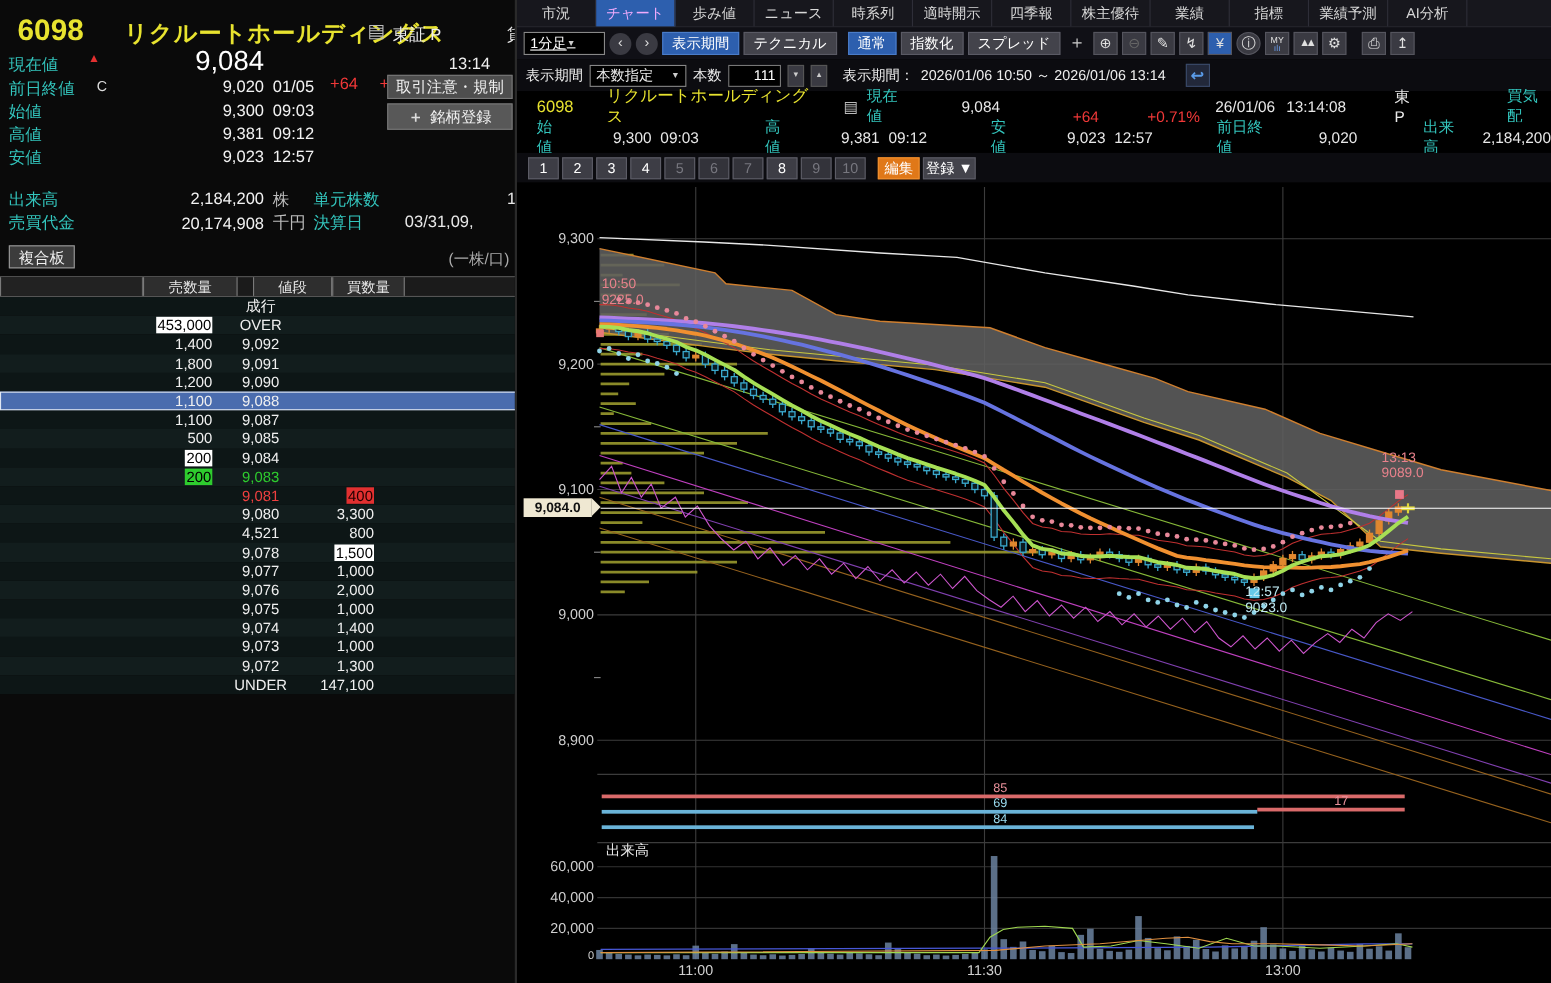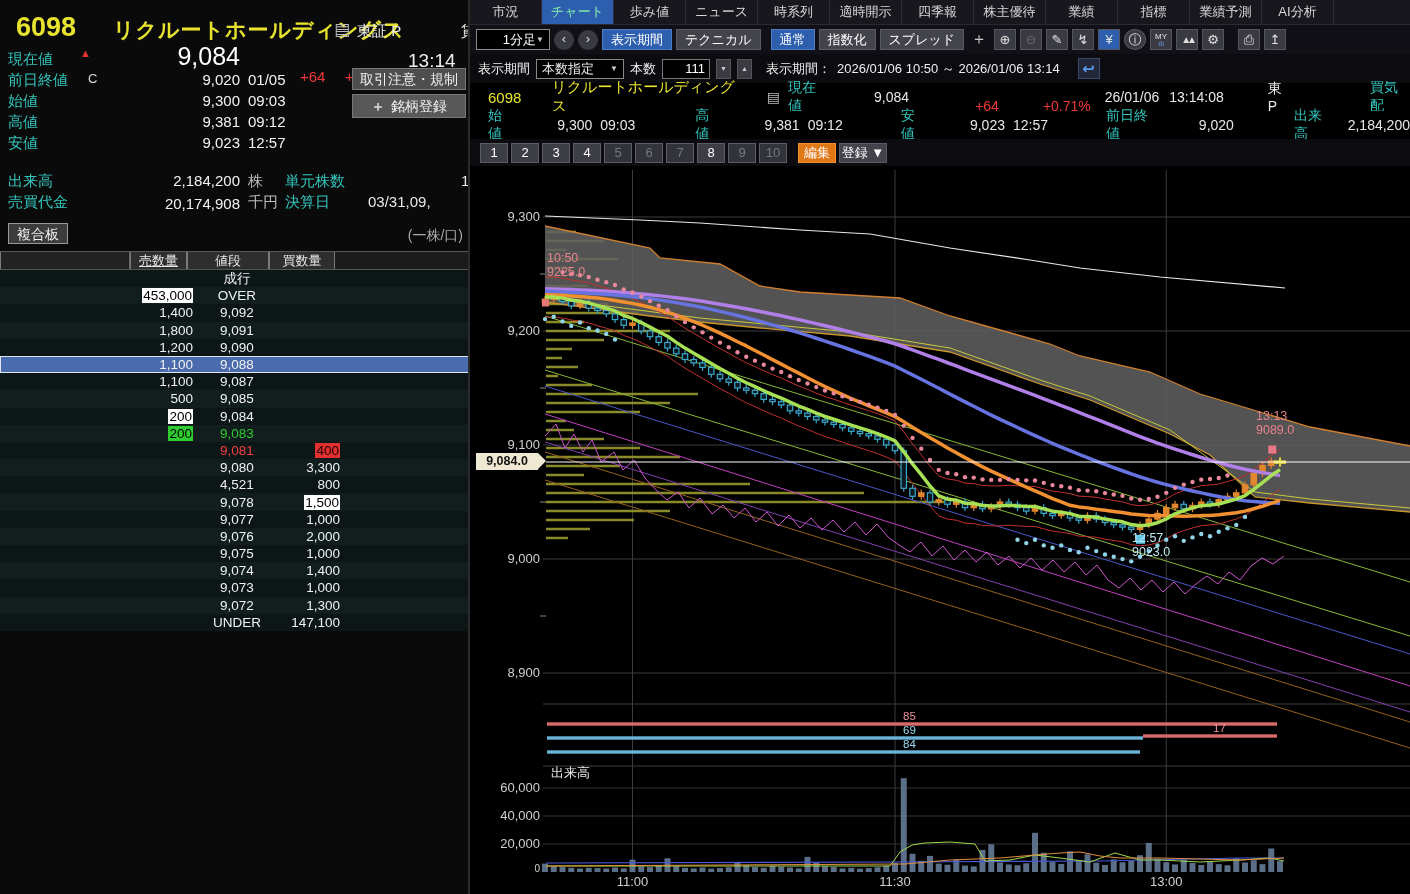--- a/index.html
+++ b/index.html
@@ -16,66 +16,66 @@
   .lp-market{left:357px;top:22px;font-size:15px;color:#eee;}
   .lp-trunc{left:461px;top:22px;font-size:15px;color:#eee;}
   .cyan{color:#33c5bd;}
   .red{color:#f03838;margin-top:18px;}
   .lbl{font-size:15px;}
   .lp-cur-lbl{left:8px;top:50px;}
   .lp-cur-arrow{left:80px;top:47px;font-size:11px;color:#e23030;}
   .lp-cur-price{left:120px;top:42px;width:120px;text-align:right;font-size:25px;color:#fff;}
   .lp-cur-chg{left:300px;top:50px;font-size:15px;}
   .lp-cur-pct{left:345px;top:50px;font-size:15px;}
-  .lp-cur-time{left:408px;top:50px;font-size:19px;color:#eee;}
+  .lp-cur-time{left:408px;top:50px;font-size:15px;color:#eee;}
   .lp-row-lbl{left:8px;font-size:15px;}
   .lp-row-val{left:120px;width:120px;text-align:right;font-size:15px;color:#f2f2f2;}
   .lp-row-time{left:248px;font-size:15px;color:#f2f2f2;}
   .lp-flag{left:88px;font-size:13px;color:#ddd;}
   .btn-gray{background:#4e4e4e;color:#f0f0f0;border:1px solid #777;text-align:center;
             font-size:14px;line-height:20px;cursor:default;}
   .lp-btn1{left:352px;top:68px;width:114px;height:22px;}
   .lp-btn2{left:352px;top:94px;width:114px;height:24px;line-height:22px;background:#585858;}
   .lp-btn2 .plus{color:#ddd;font-weight:bold;margin-right:6px;}
   .lp-unit{font-size:15px;color:#bbb;}
   .lp-composite{left:8px;top:223px;padding:1px 8px;height:21px;background:#3c3c3c;
                 border:1px solid #999;color:#f0f0f0;font-size:14px;line-height:18px;}
   .lp-pershare{right:5px;top:227px;font-size:14px;color:#aaa;}
   
   .board{position:absolute;left:0;top:251px;width:470px;}
   .board-head{display:flex;height:19px;background:#1b1b1b;border-top:1px solid #555;border-bottom:1px solid #555;}
   .bh-cell{background:#2e2e2e;border:1px solid #7a7a7a;border-bottom:none;border-top:none;
            font-size:13px;color:#e8e8e8;text-align:center;line-height:18px;}
   .bh-sp1{width:130px;background:#222;border-right:1px solid #666;}
-  .bh-sell{width:57px;text-decoration:underline;}.bh-price{width:82px;}.bh-buy{width:66px;}
+  .bh-sell{width:86px;}.bh-price{width:72px;margin-left:14px;}.bh-buy{width:66px;}
   .bh-sp2{flex:1;}
   .b-row{display:flex;height:17.2px;align-items:center;font-size:13.5px;}
   .b-row:nth-child(odd){background:#0d1616;}
   .b-row:nth-child(even){background:#121d1d;}
   .b-row.selected{background:#4a6cae;outline:1px solid #dfe6f2;outline-offset:-1px;}
   .bc-sp1{width:130px;}
   .bc-sell{width:66px;text-align:right;padding-right:3px;color:#f0f0f0;}
   .bc-price{width:82px;text-align:center;color:#f0f0f0;}
   .bc-buy{width:66px;text-align:right;padding-right:4px;color:#f0f0f0;}
   .hl-white{background:#fff;color:#000;padding:0 1px;}
   .hl-green{background:#2ecc2e;color:#000;padding:0 1px;}
   .hl-red{background:#e23030;color:#200;padding:0 1px;}
   .txt-green{color:#2ecc2e;}
   .txt-red{color:#f04040;}
   
   .right-panel{position:absolute;left:470px;top:0;width:940px;height:894px;background:#000;}
   .tabbar{position:absolute;left:0;top:0;width:940px;height:25px;background:#17171d;
           display:flex;align-items:stretch;border-bottom:1px solid #2a2a33;}
   .tab{min-width:72px;padding:0 8px;display:flex;align-items:center;justify-content:center;
        color:#d8d8d8;font-size:13px;border-right:1px solid #2e2e38;cursor:default;}
-  .tab.active{background:#2d5fae;color:#86efac;text-align:right;}
+  .tab.active{background:#2d5fae;color:#f0abfc;text-align:right;}
   .toolbar{position:absolute;left:0;top:25px;width:940px;height:29px;background:#101016;
            display:flex;align-items:center;gap:4px;padding:0 6px;}
   .tb-select{background:#000;border:1px solid #888;color:#fff;height:21px;width:74px;
-             display:flex;align-items:center;justify-content:flex-end;padding:0 5px;font-size:13px;}
+             display:flex;align-items:center;justify-content:flex-start;padding:0 5px;font-size:13px;text-decoration:underline;}
   .tb-select .car{font-size:8px;color:#ccc;}
   .tb-round{width:20px;height:20px;border-radius:50%;background:#3a3a42;color:#ddd;text-align:center;
             line-height:18px;font-size:13px;}
   .tb-btn{height:21px;padding:0 8px;display:flex;align-items:center;font-size:13px;color:#fff;
           background:#43434b;border:1px solid #5a5a64;}
   .tb-btn.blue{background:#2d5fae;border-color:#4a7cc8;}
   .tb-ico{width:22px;height:21px;background:#3a3a42;border:1px solid #55555e;color:#e0e0e0;
           display:flex;align-items:center;justify-content:center;font-size:13px;}
   .tb-ico.plain{background:transparent;border:none;font-size:16px;color:#ccc;}
   .tb-ico.dim{color:#666;}

